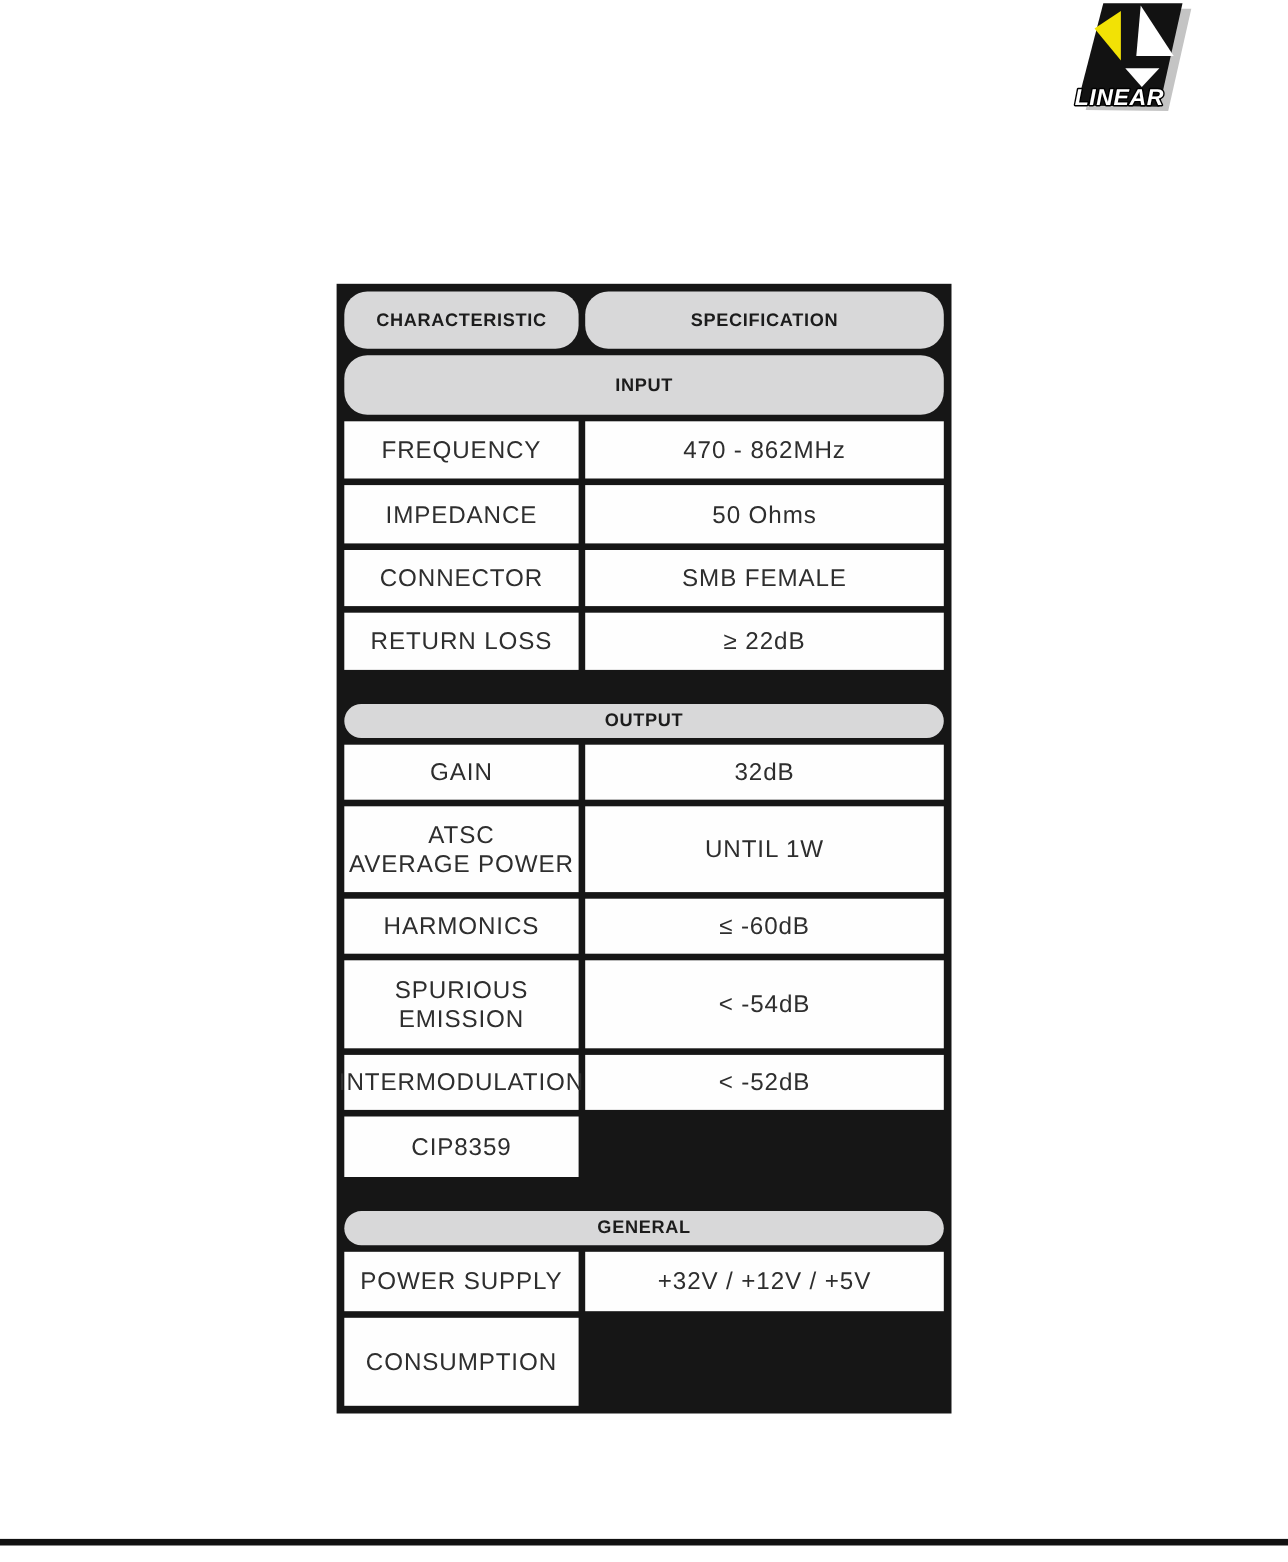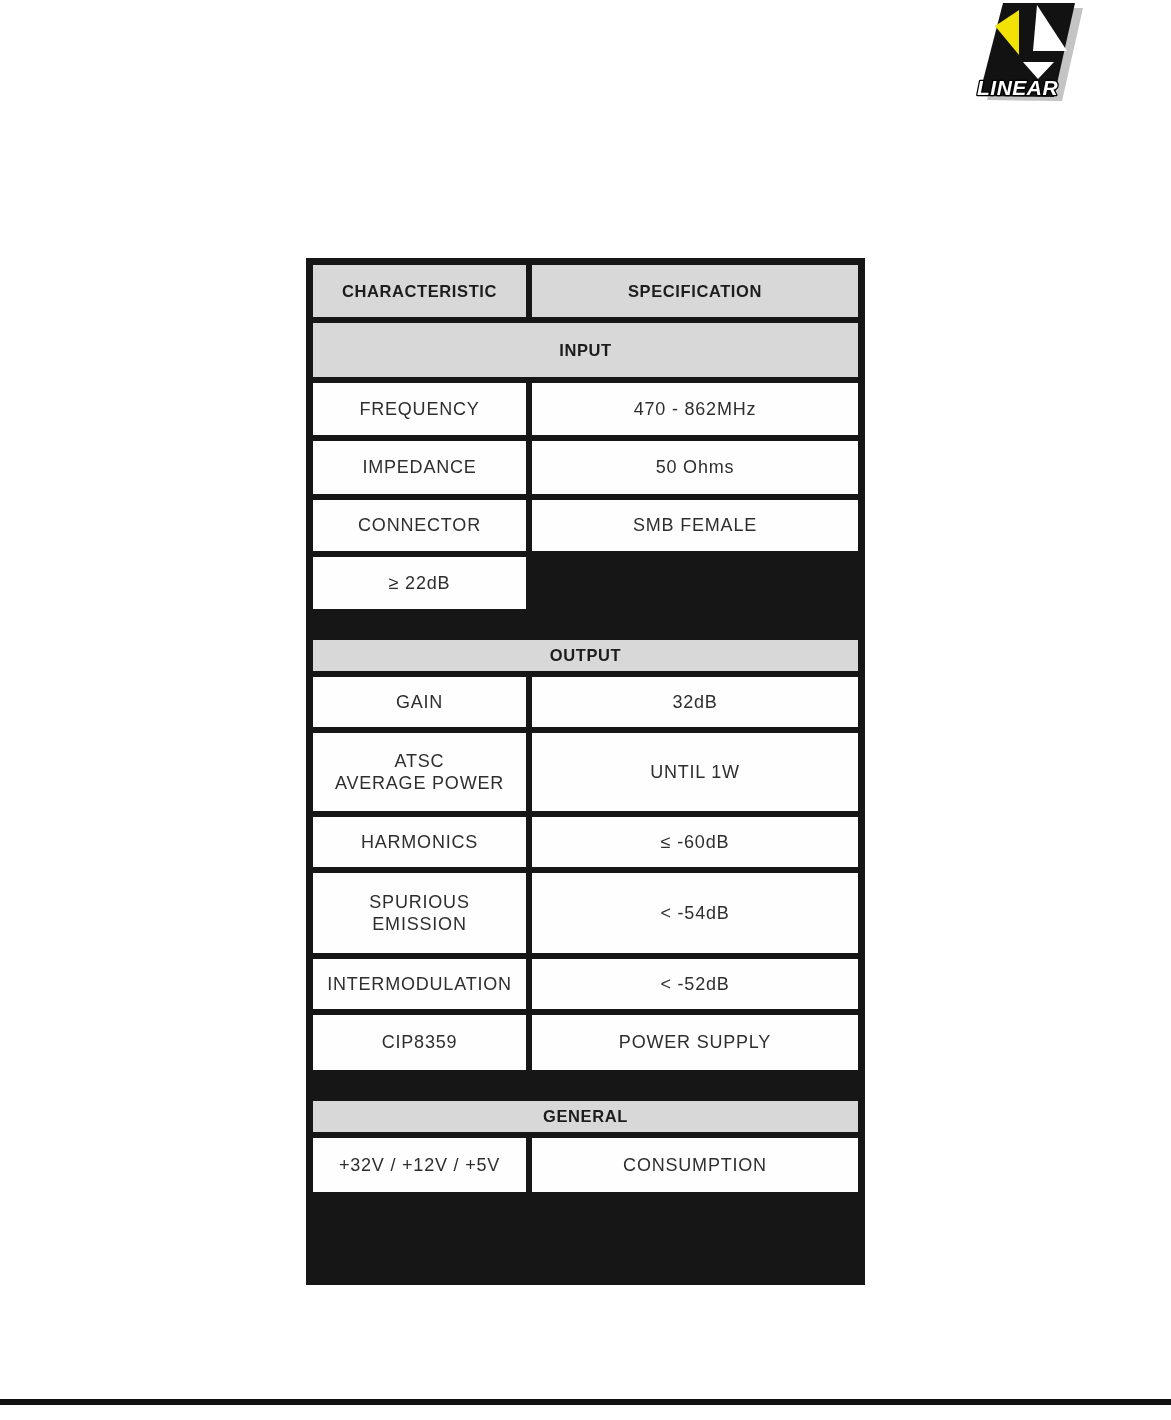--- a/index.html
+++ b/index.html
@@ -44,29 +44,30 @@
     display: flex;
     align-items: center;
     justify-content: center;
     text-align: center;
     white-space: pre-line;
     line-height: 1.25;
   }
   .cell.white {
     background: #fefefe;
     color: #2e2e2e;
-    font-size: 18px;
+    font-size: 22px;
     letter-spacing: 0.8px;
   }
   .cell.gray {
     background: #d8d8d9;
     color: #1c1c1c;
     font-weight: bold;
     font-size: 16.5px;
     letter-spacing: 0.6px;
+    border-radius: 21px;
   }
   .cell.section {
     grid-column: 1 / -1;
   }
   
   .cell.deep {
     align-self: end;
     height: 31px;
     width: 100%;
   }
@@ -110,20 +111,21 @@
 
     <div class="cell white">FREQUENCY</div>
     <div class="cell white">470 - 862MHz</div>
 
     <div class="cell white">IMPEDANCE</div>
     <div class="cell white">50 Ohms</div>
 
     <div class="cell white">CONNECTOR</div>
     <div class="cell white">SMB FEMALE</div>
 
+    <div class="cell white">RETURN LOSS</div>
     <div class="cell white">≥ 22dB</div>
 
     <div class="cell gray section deep">OUTPUT</div>
 
     <div class="cell white">GAIN</div>
     <div class="cell white">32dB</div>
 
     <div class="cell white">ATSC
 AVERAGE POWER</div>
     <div class="cell white">UNTIL 1W</div>
@@ -133,23 +135,23 @@
 
     <div class="cell white">SPURIOUS
 EMISSION</div>
     <div class="cell white">&lt; -54dB</div>
 
     <div class="cell white">INTERMODULATION</div>
     <div class="cell white">&lt; -52dB</div>
 
     <div class="cell white">CIP8359</div>
 
+    <div class="cell gray section deep">GENERAL</div>
+
     <div class="cell white">POWER SUPPLY</div>
-
-    <div class="cell gray section deep">GENERAL</div>
     <div class="cell white">+32V / +12V / +5V</div>
 
     <div class="cell white">CONSUMPTION</div>
 
   </div>
 
   <div class="footer-rule"></div>
 
 </div>
 

